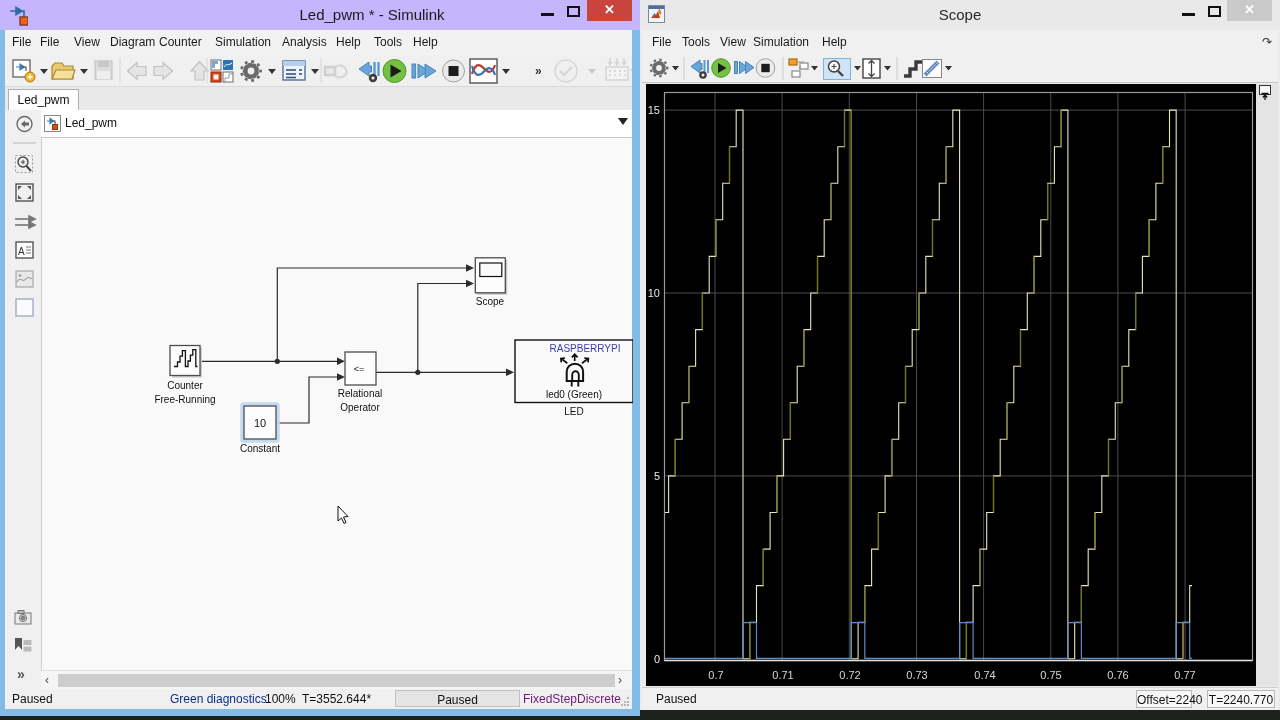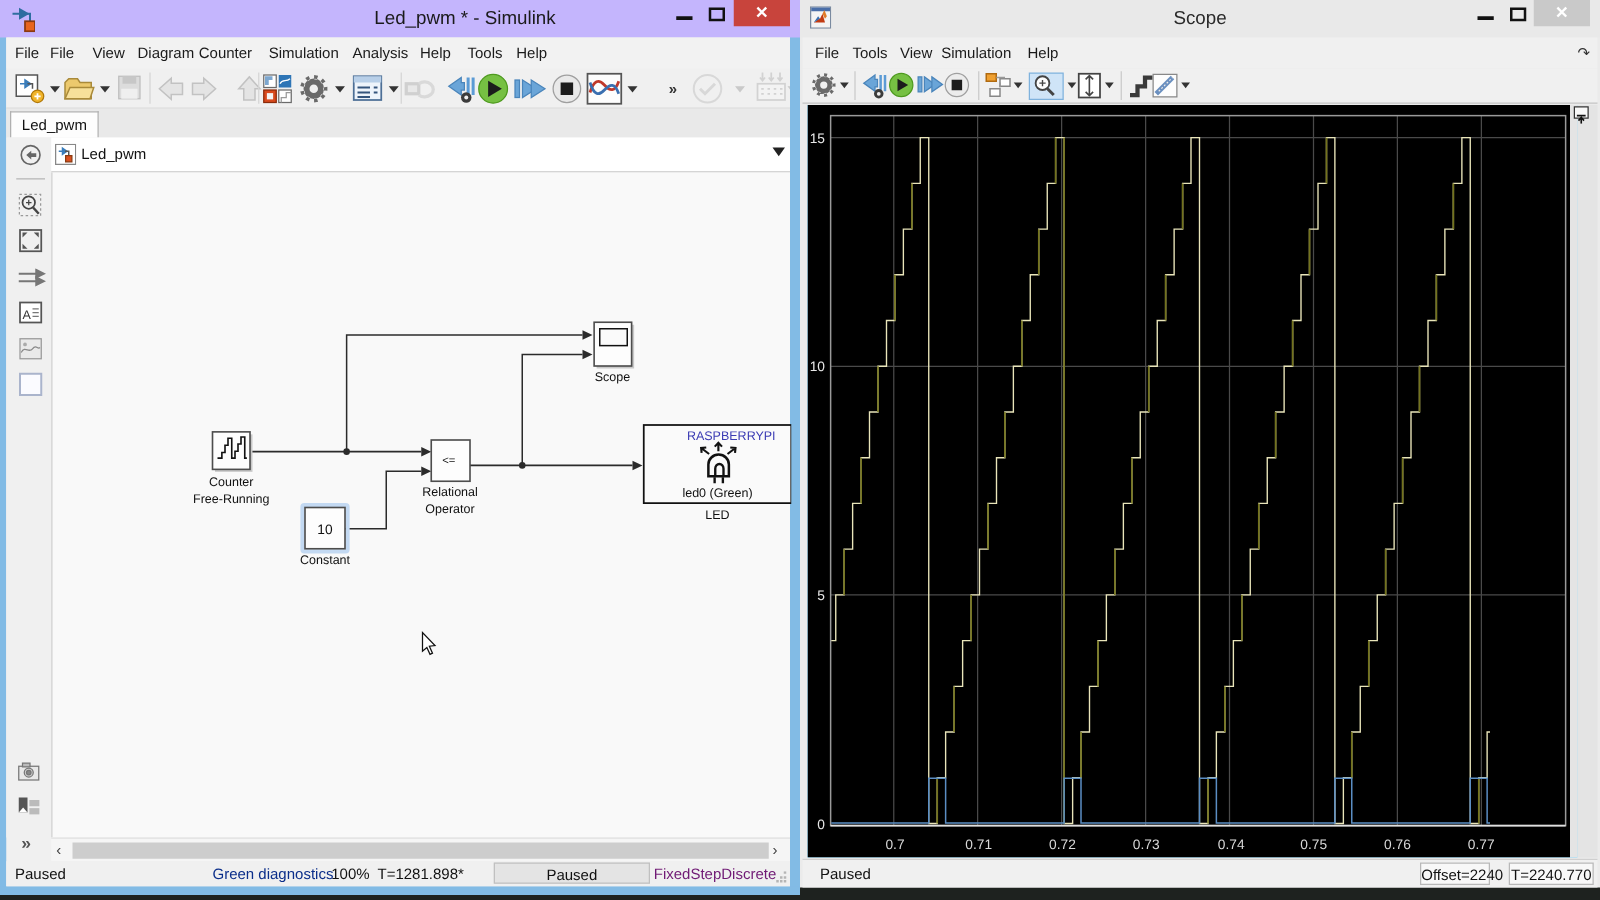--- a/index.html
+++ b/index.html
@@ -260,21 +260,21 @@
   <div id="lw-hscroll" class="abs">
     <div class="abs" style="left:4px;top:2px;width:13px;height:14px;color:#444;font-size:12px;">‹</div>
     <div class="abs" style="left:17px;top:3px;width:557px;height:13px;background:#cdcdcd;"></div>
     <div class="abs" style="left:577px;top:2px;width:13px;height:14px;color:#444;font-size:12px;">›</div>
   </div>
   <div class="abs" style="left:17px;top:666px;font-size:14px;font-weight:bold;color:#555;">»</div>
   <div id="lw-status" class="abs">
     <span class="abs" style="left:7px;top:3px;">Paused</span>
     <span class="abs" style="left:165px;top:3px;color:#0b2e8a;">Green diagnostics</span>
     <span class="abs" style="left:260px;top:3px;">100%</span>
-    <span class="abs" style="left:297px;top:3px;">T=1281.898*</span>
+    <span class="abs" style="left:297px;top:3px;">T=3552.644*</span>
     <div class="abs" style="left:390px;top:1px;width:125px;height:17px;background:#e4e4e4;border:1px solid #c0c0c0;text-align:center;padding-top:2px;">Paused</div>
     <span class="abs" style="left:518px;top:3px;color:#701a75;">FixedStepDiscrete</span>
     <svg class="abs" style="left:615px;top:8px" width="10" height="10">
           <g fill="#b5b5b5">
             <rect x="7" y="0" width="2" height="2"></rect>
             <rect x="4" y="4" width="2" height="2"></rect>
             <rect x="7" y="4" width="2" height="2"></rect>
             <rect x="1" y="7" width="2" height="2"></rect>
             <rect x="4" y="7" width="2" height="2"></rect>
             <rect x="7" y="7" width="2" height="2"></rect>

